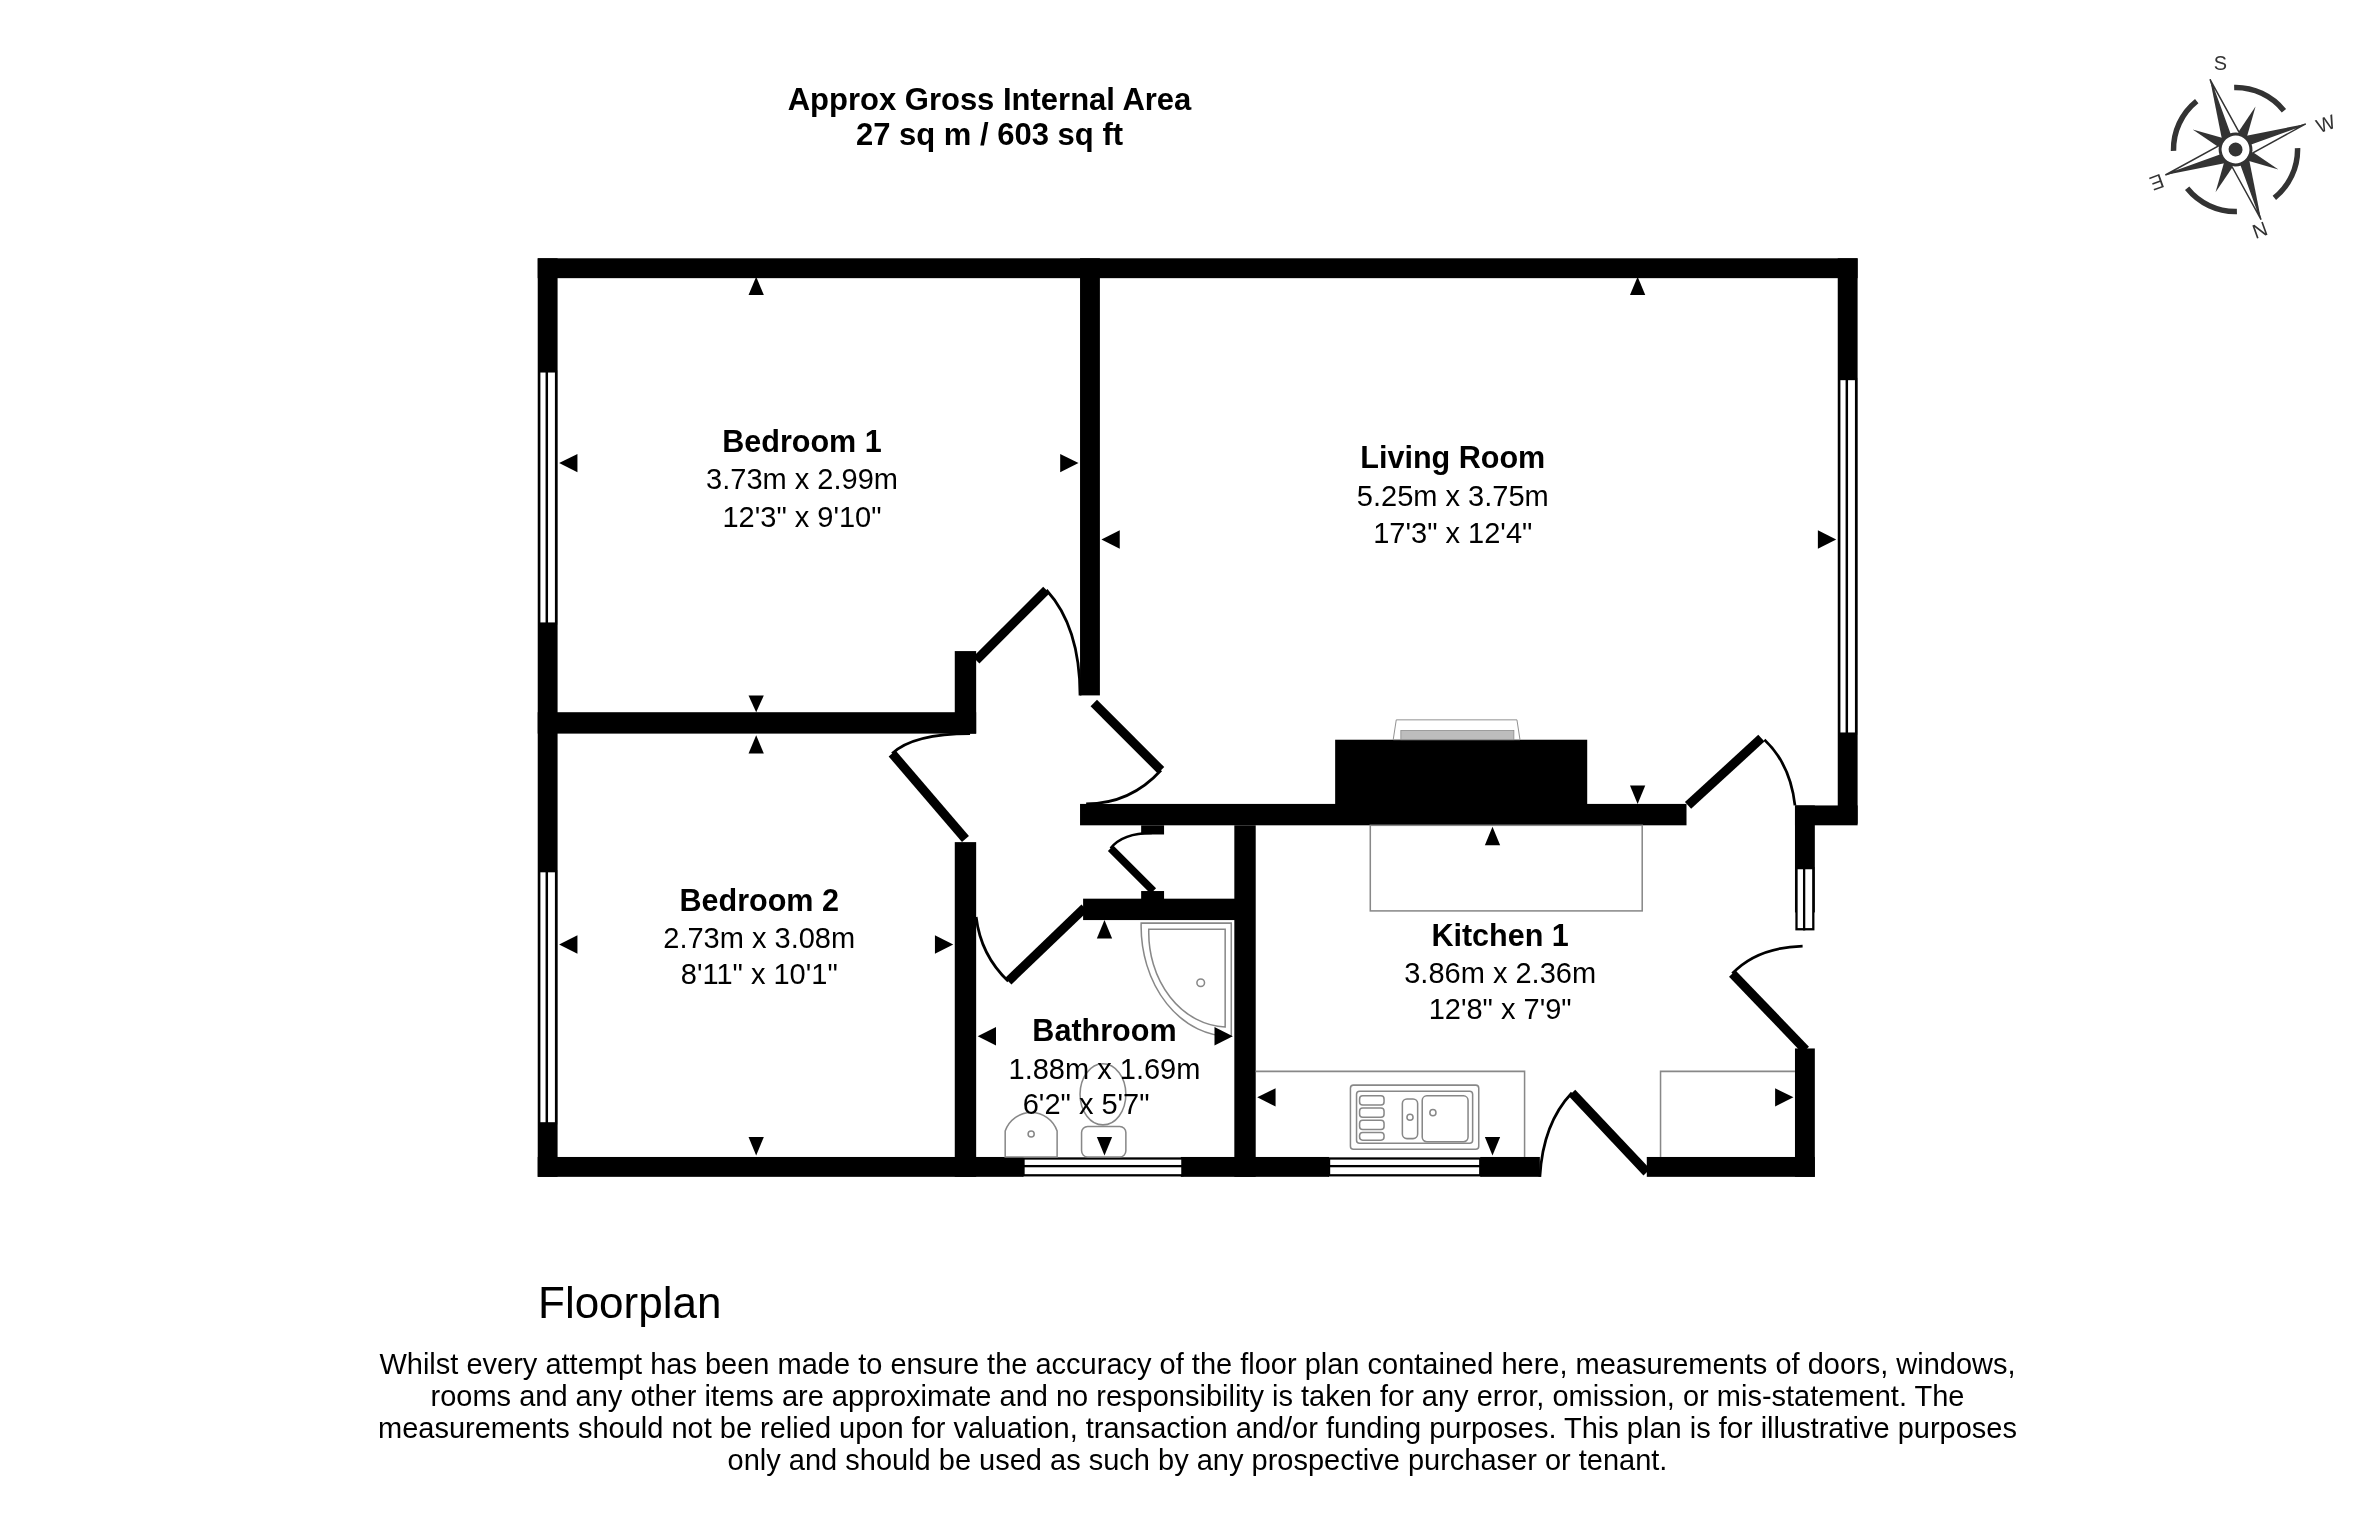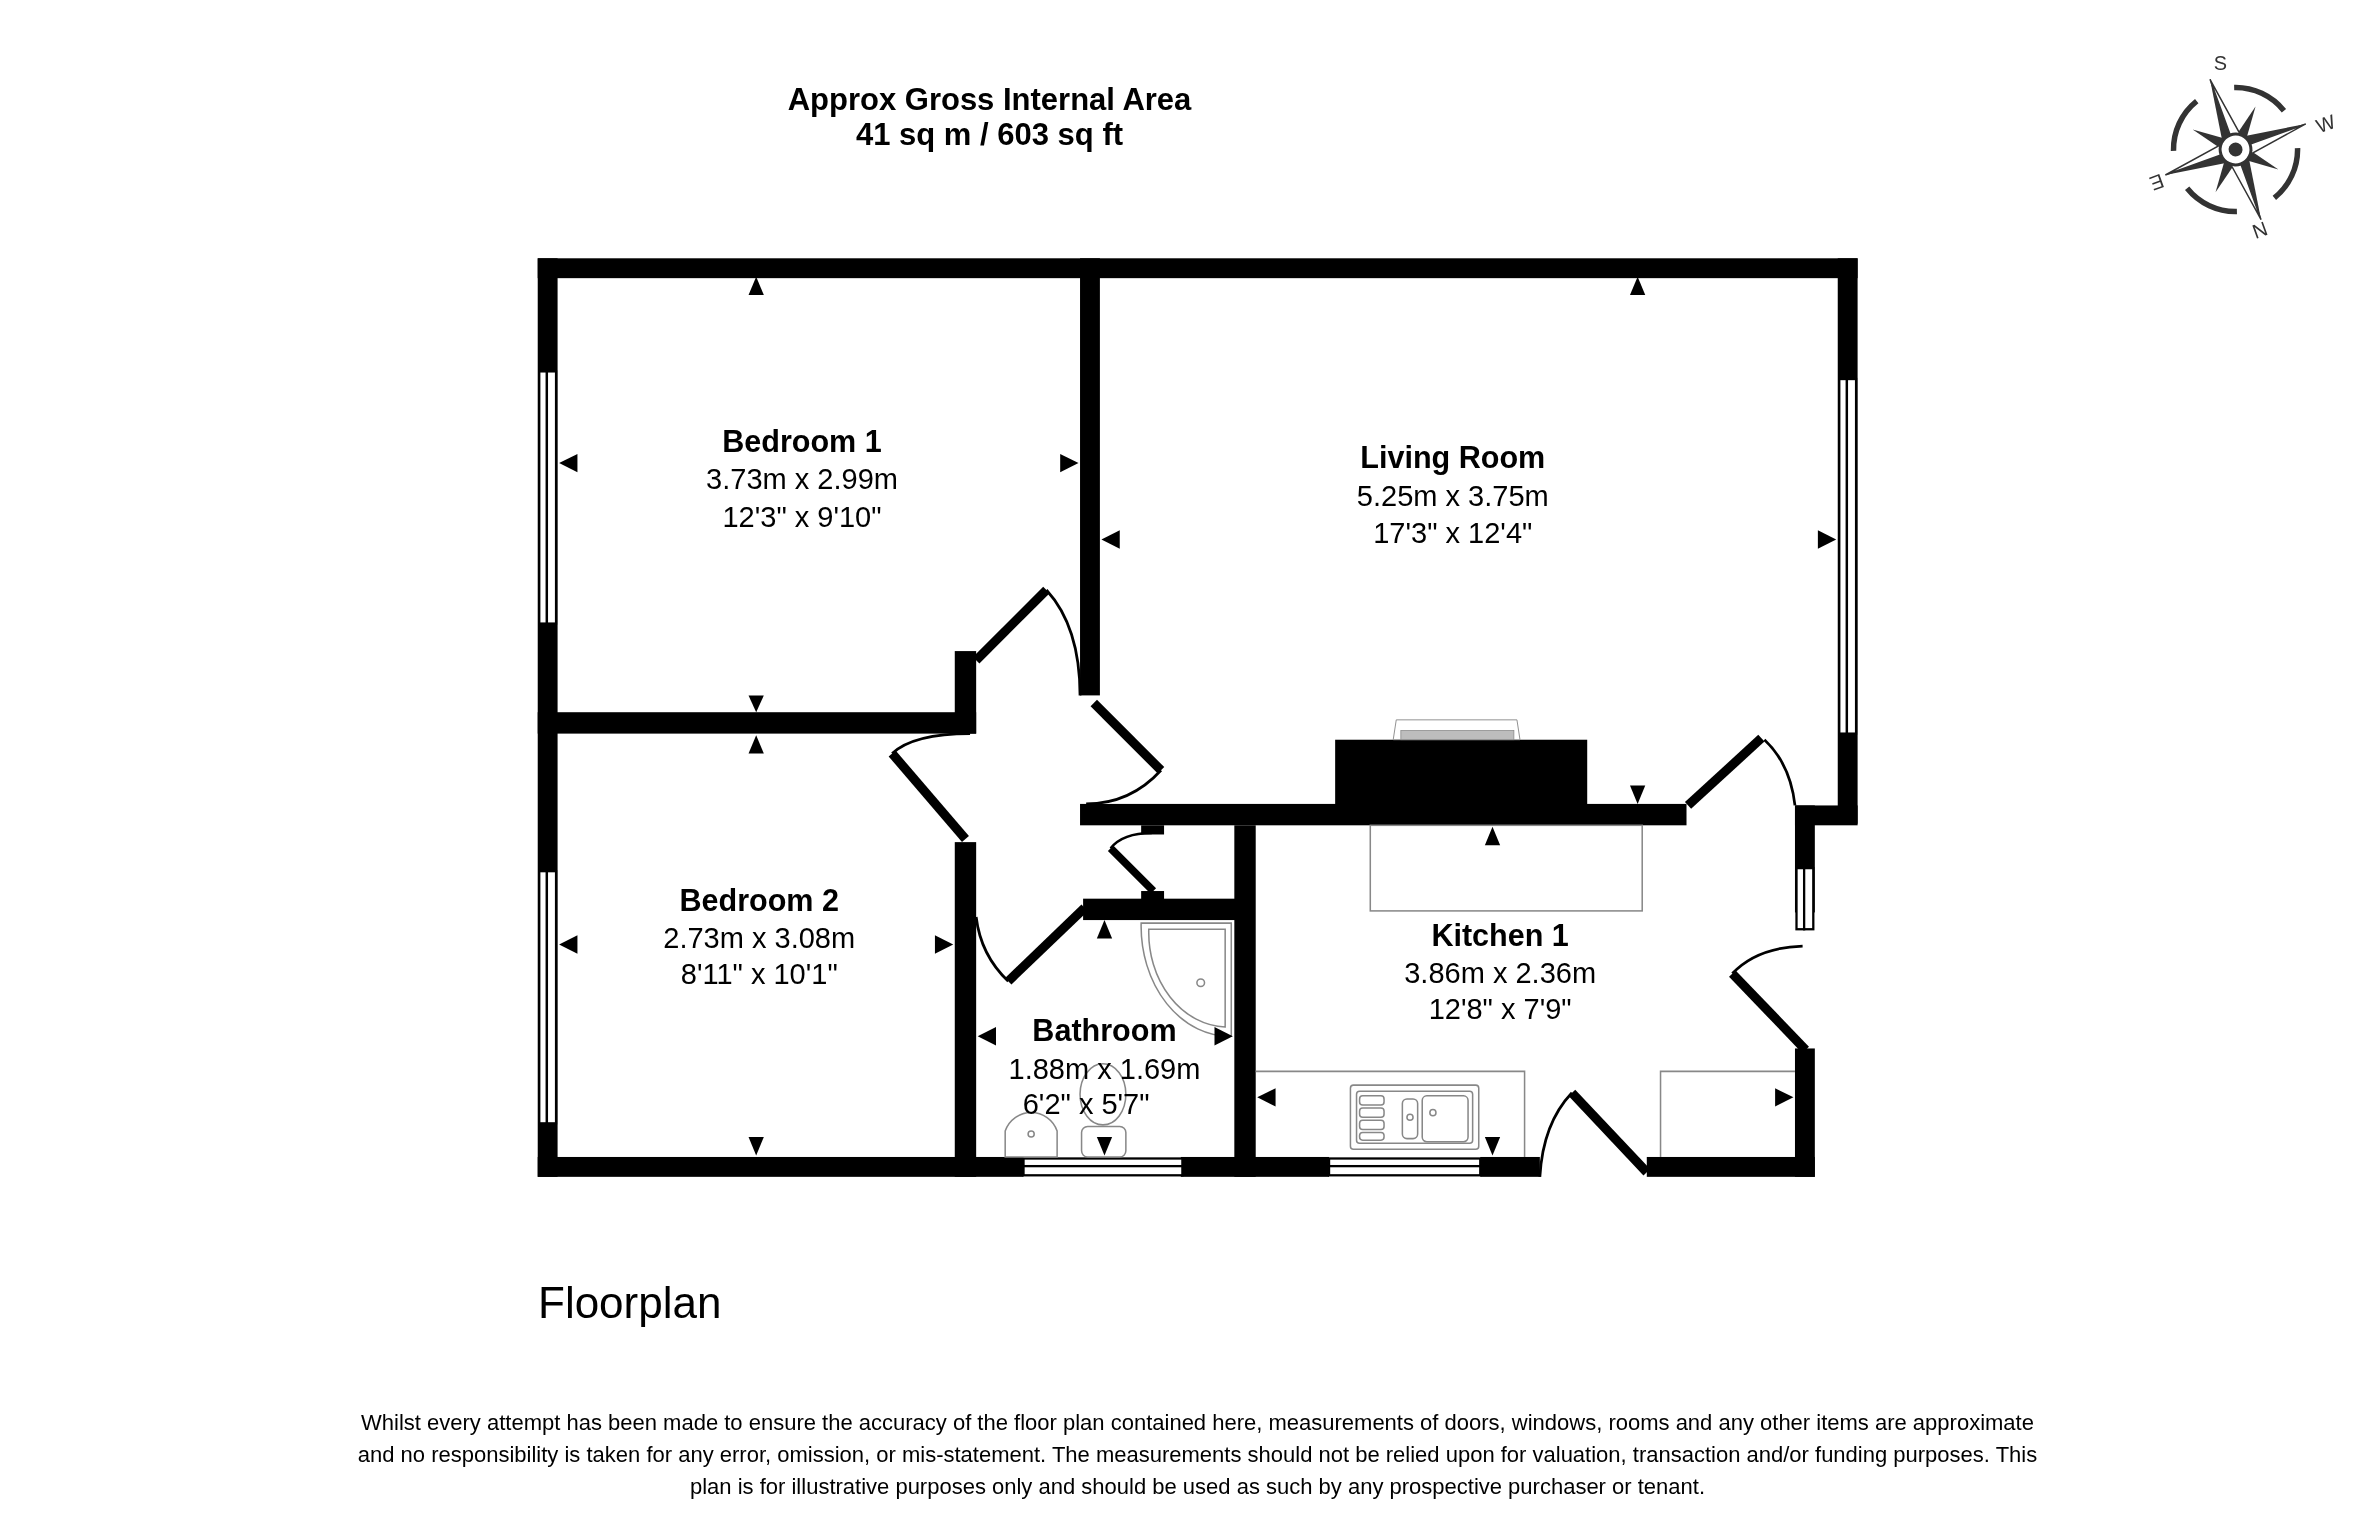--- a/index.html
+++ b/index.html
@@ -5,28 +5,28 @@
   html, body { margin:0; padding:0; background:#ffffff; }
   body { width:2377px; height:1536px; position:relative; overflow:hidden; font-family:"Liberation Sans", sans-serif; color:#000; }
   #plan { position:absolute; left:0; top:0; width:2377px; height:1536px; }
   .hdr { position:absolute; left:0; width:1979px; text-align:center; font-weight:bold; font-size:31px; line-height:34px; }
   #hdr1 { top:83px; }
   #hdr2 { top:118px; }
   .room-label { font-family:"Liberation Sans", sans-serif; text-anchor:middle; fill:#000; }
   .room-name { font-weight:bold; font-size:20px; }
   .room-dim { font-size:19px; }
   #floor-title { position:absolute; left:538px; top:1254px; font-size:44px; line-height:50px;margin-top:24px; }
-  #disclaimer { position:absolute; left:356px; top:1407px; width:1683px; text-align:center; font-size:22px; line-height:32px; }
+  #disclaimer { position:absolute; left:356px; top:1348px; width:1683px; text-align:center; font-size:29px; line-height:32px; }
   #compass { position:absolute; left:2125px; top:25px; width:239px; height:239px; }
 </style>
 </head>
 <body>
 
 <div id="hdr1" class="hdr">Approx Gross Internal Area</div>
-<div id="hdr2" class="hdr">41 sq m / 603 sq ft</div>
+<div id="hdr2" class="hdr">27 sq m / 603 sq ft</div>
 
 <svg id="compass" viewBox="0 0 480 480">
   <g transform="translate(222,250)" fill="#333">
 
     <g transform="rotate(-20)">
       <path d="M -40 -118 A 124 124 0 0 0 -118 -40" fill="none" stroke="#333" stroke-width="11"></path>
       <path d="M 40 -118 A 124 124 0 0 1 118 -40" fill="none" stroke="#333" stroke-width="11"></path>
       <path d="M -40 118 A 124 124 0 0 1 -118 40" fill="none" stroke="#333" stroke-width="11"></path>
       <path d="M 40 118 A 124 124 0 0 0 118 40" fill="none" stroke="#333" stroke-width="11"></path>
     </g>

